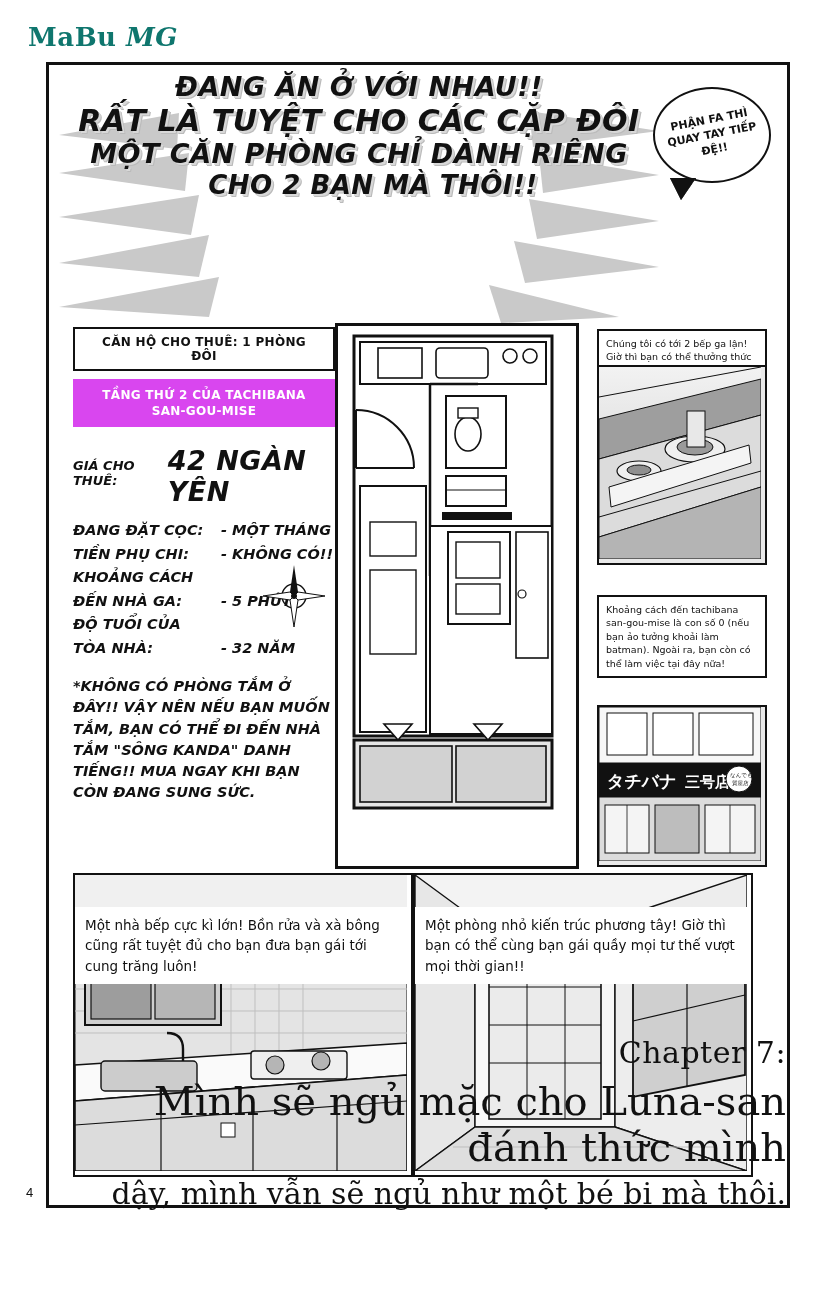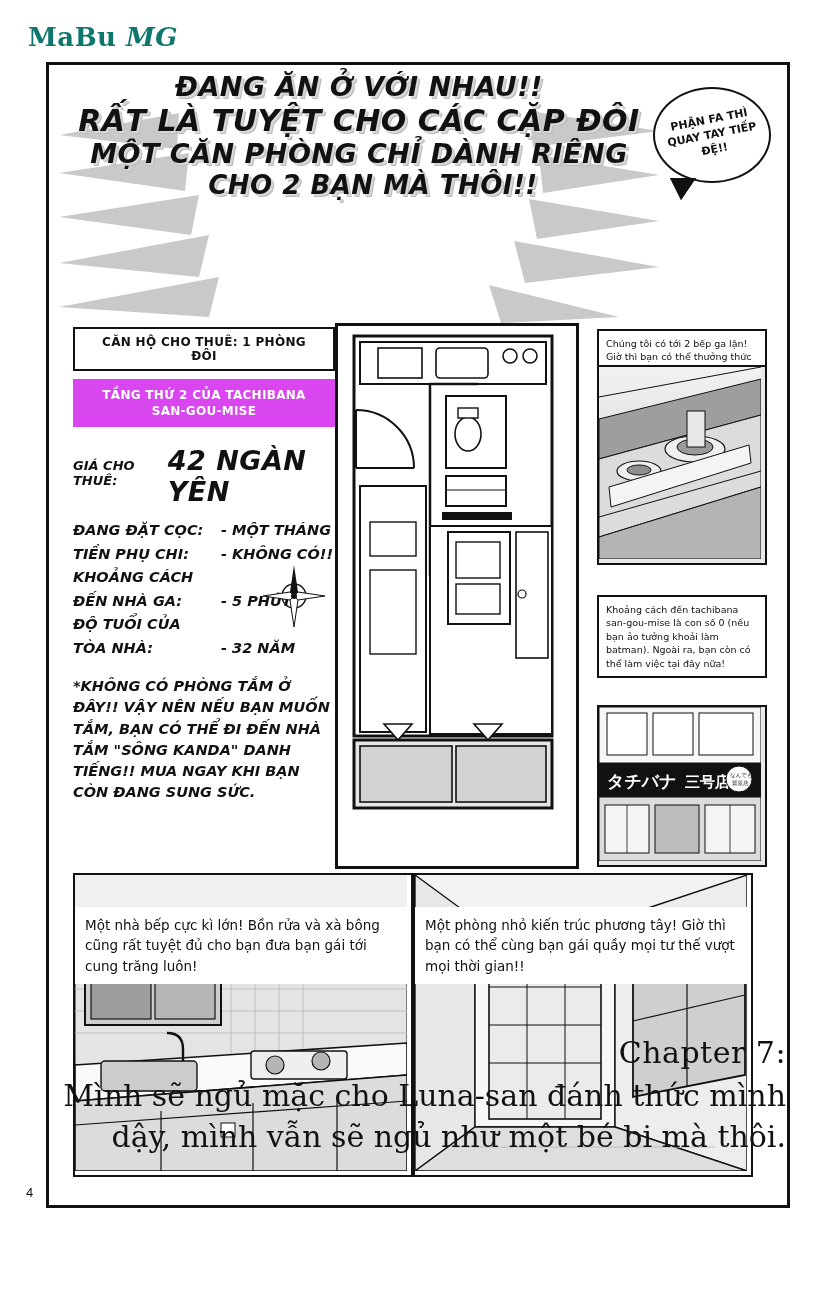--- a/index.html
+++ b/index.html
@@ -86,21 +86,21 @@
   .bpanel{position:absolute;border:2px solid #111;background:#fff;overflow:hidden;}
   .bp1{left:24px;top:808px;width:336px;height:300px;}
   .bp2{left:364px;top:808px;width:336px;height:300px;}
   .bcap{position:absolute;left:0;top:0;width:100%;box-sizing:border-box;padding:8px 10px;
     font-size:13.5px;line-height:1.5;background:#fff;font-family:"DejaVu Sans",sans-serif;margin-top:32px;}
 
   
   .chapter{position:absolute;left:46px;top:1035px;width:740px;text-align:right;
     font-family:"DejaVu Serif",serif;color:#111;pointer-events:none;}
   .chapter .c1{font-size:30px;letter-spacing:.5px;}
-  .chapter .c2{font-size:30px;margin-top:8px;padding-left:16px;}
+  .chapter .c2{font-size:40px;margin-top:8px;padding-left:16px;}
   .chapter .c3{font-size:30px;margin-top:6px;}
 
   .ph-svg{display:block;}
 </style>
 </head>
 <body>
 
 <div class="page">
 
   <div class="watermark">

